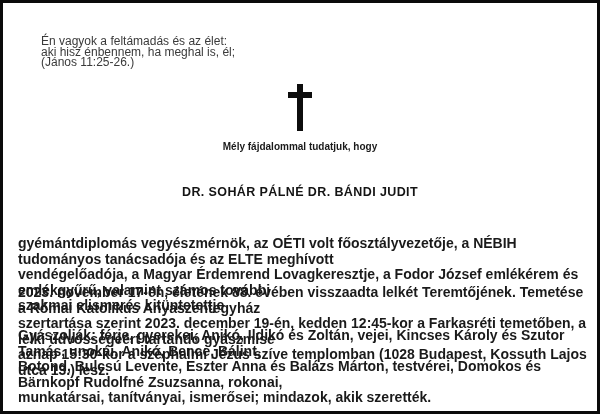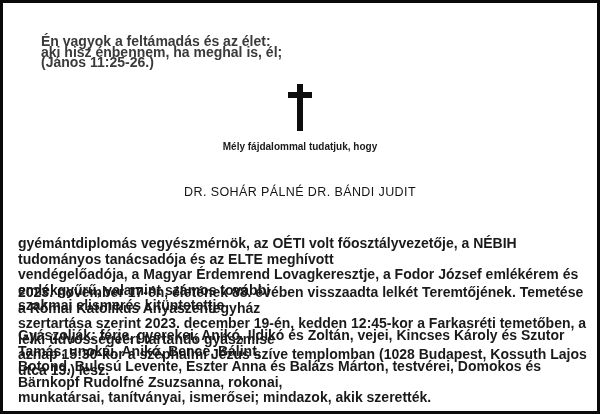--- a/index.html
+++ b/index.html
@@ -12,23 +12,23 @@
     position: absolute;
     left: 0; top: 0;
     width: 600px; height: 414px;
     background: #ffffff;
     border: 3px solid #0a0a0a;
     overflow: hidden;
   }
   .verse {
     position: absolute;
     left: 38px; top: 33px;
-    font-size: 14px;
+    font-size: 12px;
     line-height: 10.5px;
-    font-weight: bold;
+    font-weight: normal;
     color: #3a3a3a;
     white-space: pre-line;
   }
   .cross {
     position: absolute;
     left: 50%; top: 81px;
     transform: translateX(-50%);
     width: 24px; height: 47px;
   }
   .cross-v {
@@ -50,21 +50,21 @@
     text-align: center;
     font-size: 10px;
     font-weight: bold;
     color: #1a1a1a;
   }
   .name {
     position: absolute;
     left: 0; right: 0; top: 182px;
     text-align: center;
     font-size: 12.5px;
-    font-weight: normal;
+    font-weight: bold;
     letter-spacing: 0.4px;
     color: #141414;
   }
   .para {
     position: absolute;
     left: 15px; right: 3px;
     text-align: left;
     font-size: 14px;
     line-height: 15.5px;
     font-weight: bold;

